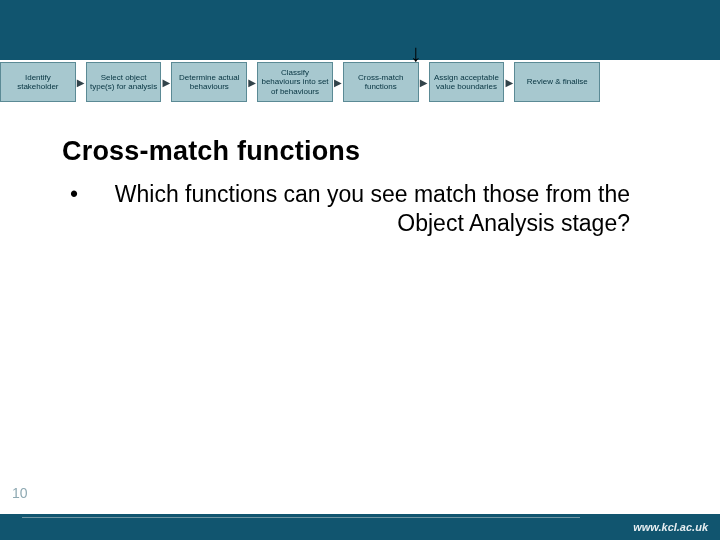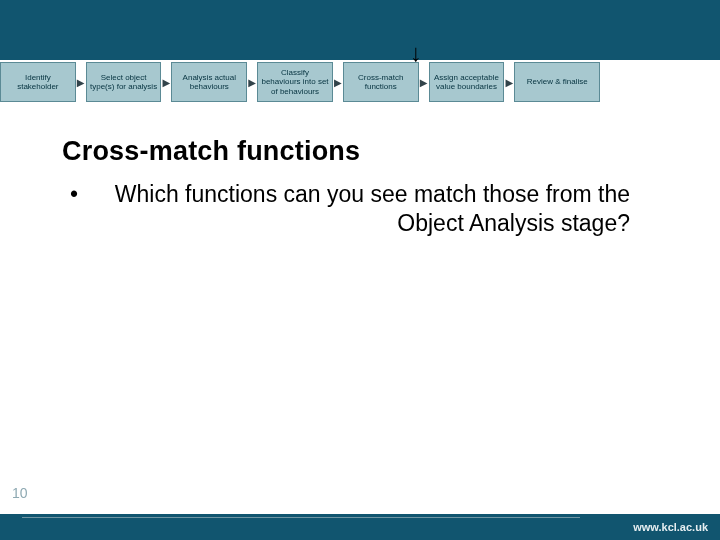--- a/index.html
+++ b/index.html
@@ -16,21 +16,21 @@
   .flow-arrow { width: 10px; display: flex; align-items: center; justify-content: center; color: #32434a; font-size: 10px; }
   .flow-item:last-child .flow-arrow { display: none; }
 
   .title { position: absolute; top: 136px; left: 62px; font-size: 27px; font-weight: bold; color: #000; letter-spacing: 0.2px; }
 
   .bullet-block { position: absolute; top: 180px; left: 70px; width: 560px; }
   .bullet-row { display: flex; align-items: flex-start; }
   .bullet-dot { font-size: 23px; line-height: 1.28; color: #000; margin-right: 6px; }
   .bullet-text { font-size: 23px; line-height: 1.28; color: #000; text-align: right; }
 
-  .footer { position: absolute; left: 0; bottom: 0; width: 720px; height: 26px; background: #11556f; display: flex; align-items: center; }
+  .footer { position: absolute; left: 0; bottom: 0; width: 720px; height: 26px; background: #11556f; display: flex; align-items: center; font-style: italic; }
   .page-num { position: absolute; left: 12px; bottom: 39px; color: #8ea9b2; font-size: 14px; }
   .footer-line { position: absolute; left: 22px; right: 140px; top: 3px; height: 0; border-top: 1px solid #6f95a3; }
   .footer-url { position: absolute; right: 12px; top: 0; height: 26px; display: flex; align-items: center; color: #e6eef1; font-size: 11px; font-weight: bold; }
 </style>
 </head>
 <body>
 
 <div class="slide">
 
   <div class="top-band"></div>
@@ -40,21 +40,21 @@
   <div class="flow">
     <div class="flow-item">
       <div class="flow-box">Identify stakeholder</div>
       <div class="flow-arrow">▶</div>
     </div>
     <div class="flow-item">
       <div class="flow-box">Select object type(s) for analysis</div>
       <div class="flow-arrow">▶</div>
     </div>
     <div class="flow-item">
-      <div class="flow-box">Analysis actual behaviours</div>
+      <div class="flow-box">Determine actual behaviours</div>
       <div class="flow-arrow">▶</div>
     </div>
     <div class="flow-item">
       <div class="flow-box">Classify behaviours into set of behaviours</div>
       <div class="flow-arrow">▶</div>
     </div>
     <div class="flow-item">
       <div class="flow-box">Cross-match functions</div>
       <div class="flow-arrow">▶</div>
     </div>

